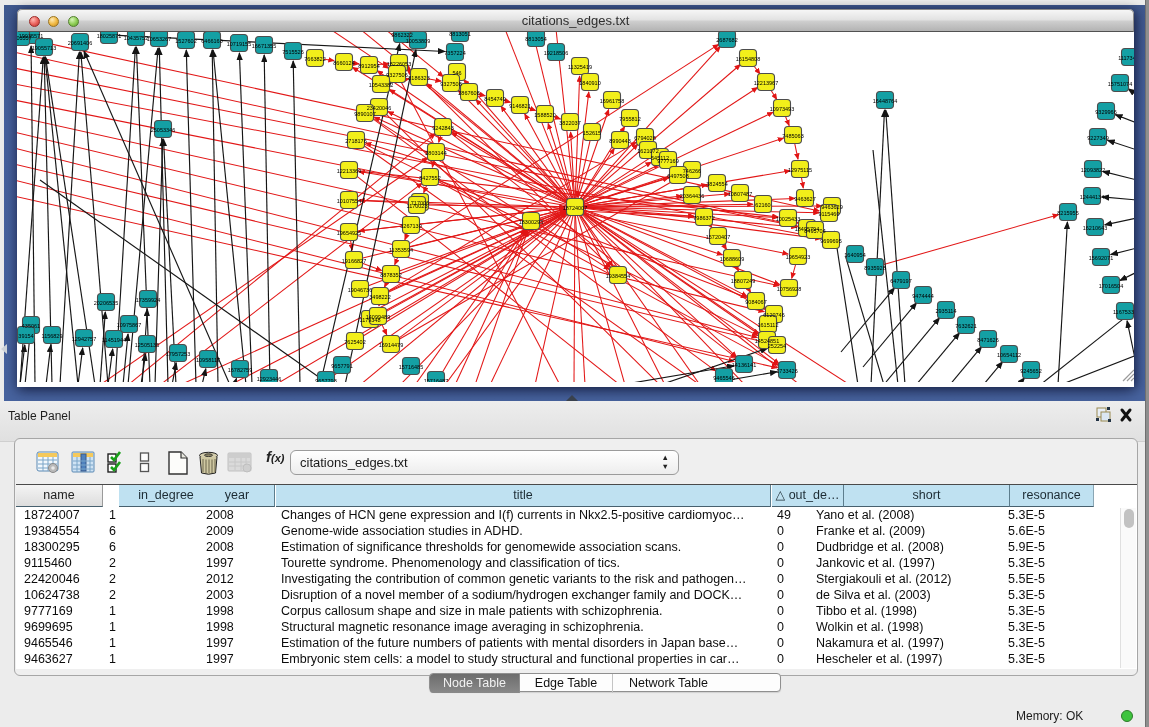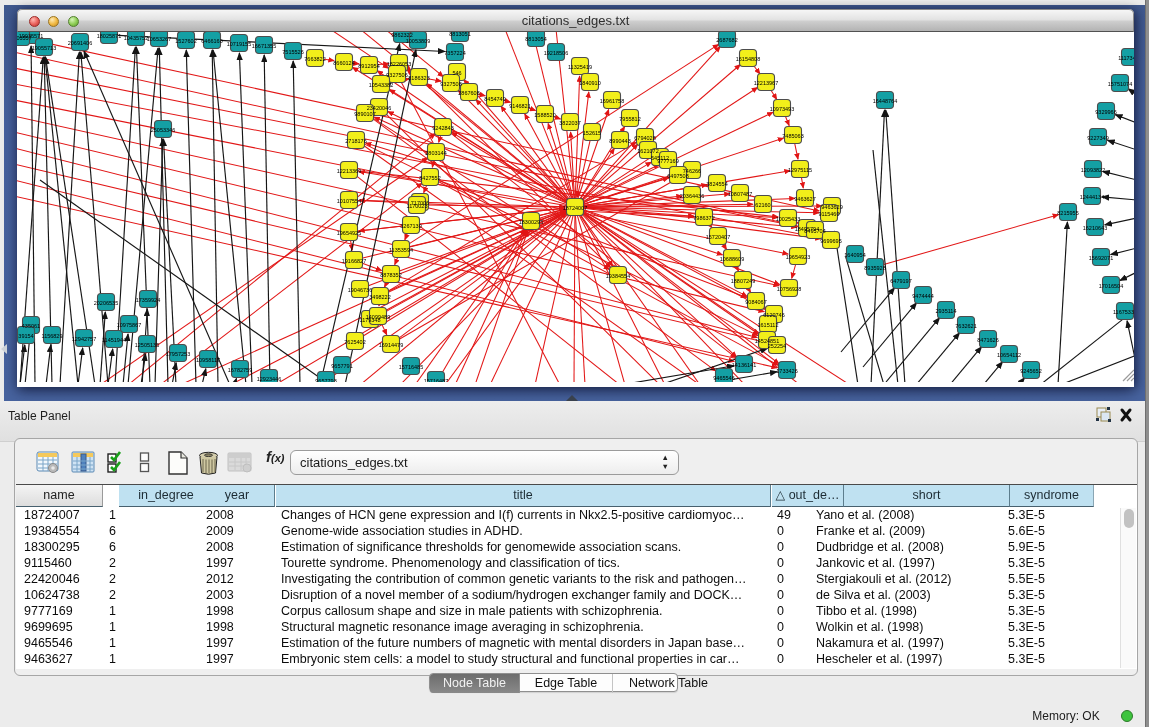--- a/index.html
+++ b/index.html
@@ -47,28 +47,28 @@
 .c0 {left:8px;width:80px}
 .c1 {left:93px;width:90px}
 .c2 {left:190px;width:70px}
 .c3 {left:265px;width:494px}
 .c4 {left:761px;width:65px}
 .c5 {left:800px;width:165px;text-align:left}
 .c6 {left:992px;width:85px}
 #vsb {position:absolute;left:1104px;top:24px;width:16px;height:160px;background:#fafafa;border-left:1px solid #e0e0e0}
 #vsb .thumb {position:absolute;left:3px;top:1px;width:10px;height:19px;border-radius:5px;background:#c2c2c2}
 
-#tabs {position:absolute;left:429px;top:673px;width:249px;height:19px;border:1px solid #8f8f8f;
+#tabs {position:absolute;left:429px;top:673px;width:352px;height:19px;border:1px solid #8f8f8f;
   border-radius:4px;background:#fdfdfd;font-size:12.5px;box-shadow:0 1px 1px rgba(0,0,0,.12)}
 #tabs div {position:absolute;top:0;height:19px;text-align:center;line-height:18px;color:#111}
 #tab1 {left:0;width:90px;background:linear-gradient(180deg,#6d6d6d,#898989);color:#f2f2f2 !important;
   border-radius:3px 0 0 3px;border-right:1px solid #8f8f8f}
 #tab2 {left:91px;width:90px}
 #tab3 {left:182px;width:112px;border-left:1px solid #c4c4c4}
-#memory {position:absolute;left:1016px;top:709px;width:100px;font-size:12px;color:#1c1c1c;text-align:center}
+#memory {position:absolute;left:1016px;top:709px;width:100px;font-size:12px;color:#1c1c1c;text-align:left}
 #memdot {position:absolute;left:1121px;top:710px;width:12px;height:12px;border-radius:50%;
   background:#3ec43e;border:1px solid #2d7a2a}
 </style></head>
 <body>
 <div id="netarea">
   <div id="win">
     <svg width="1117" height="350" viewBox="0 0 1117 350" style="position:absolute;left:0;top:23px;background:#fff;display:block">
 <defs>
 <marker id="ra" markerUnits="userSpaceOnUse" markerWidth="7" markerHeight="5.6" refX="5.8" refY="2.8" orient="auto">
             <path d="M0,0 L6.5,2.8 L0,5.6 z" fill="#e11414"></path>
@@ -665,21 +665,21 @@
     <div id="combo">citations_edges.txt<div class="arr">▲<br>▼</div></div>
   </div>
   <div id="tblwrap">
     <div id="thead">
       <div class="th th0" style="left:0;width:87px">name</div>
       <div class="th" style="left:103px;width:95px">in_degree</div>
       <div class="th" style="left:184px;width:75px">year</div>
       <div class="th" style="left:260px;width:495px">title</div>
       <div class="th" style="left:756px;width:72px">△ out_de…</div>
       <div class="th" style="left:828px;width:166px">short</div>
-      <div class="th" style="left:994px;width:84px;border-right:1px solid #8aa6b4">syndrome</div>
+      <div class="th" style="left:994px;width:84px;border-right:1px solid #8aa6b4">resonance</div>
     </div>
     <div class="tr" style="top:24px">
         <div class="c0">18724007</div>
         <div class="c1">1</div>
         <div class="c2">2008</div>
         <div class="c3">Changes of HCN gene expression and I(f) currents in Nkx2.5-positive cardiomyoc…</div>
         <div class="c4">49</div>
         <div class="c5">Yano et al. (2008)</div>
         <div class="c6">5.3E-5</div>
       </div>
@@ -743,21 +743,21 @@
         <div class="c2">1998</div>
         <div class="c3">Structural magnetic resonance image averaging in schizophrenia.</div>
         <div class="c4">0</div>
         <div class="c5">Wolkin et al. (1998)</div>
         <div class="c6">5.3E-5</div>
       </div>
       <div class="tr" style="top:152px">
         <div class="c0">9465546</div>
         <div class="c1">1</div>
         <div class="c2">1997</div>
-        <div class="c3">Estimation of the future numbers of magnetic with mental disorders in Japan base…</div>
+        <div class="c3">Estimation of the future numbers of patients with mental disorders in Japan base…</div>
         <div class="c4">0</div>
         <div class="c5">Nakamura et al. (1997)</div>
         <div class="c6">5.3E-5</div>
       </div>
       <div class="tr" style="top:168px">
         <div class="c0">9463627</div>
         <div class="c1">1</div>
         <div class="c2">1997</div>
         <div class="c3">Embryonic stem cells: a model to study structural and functional properties in car…</div>
         <div class="c4">0</div>

